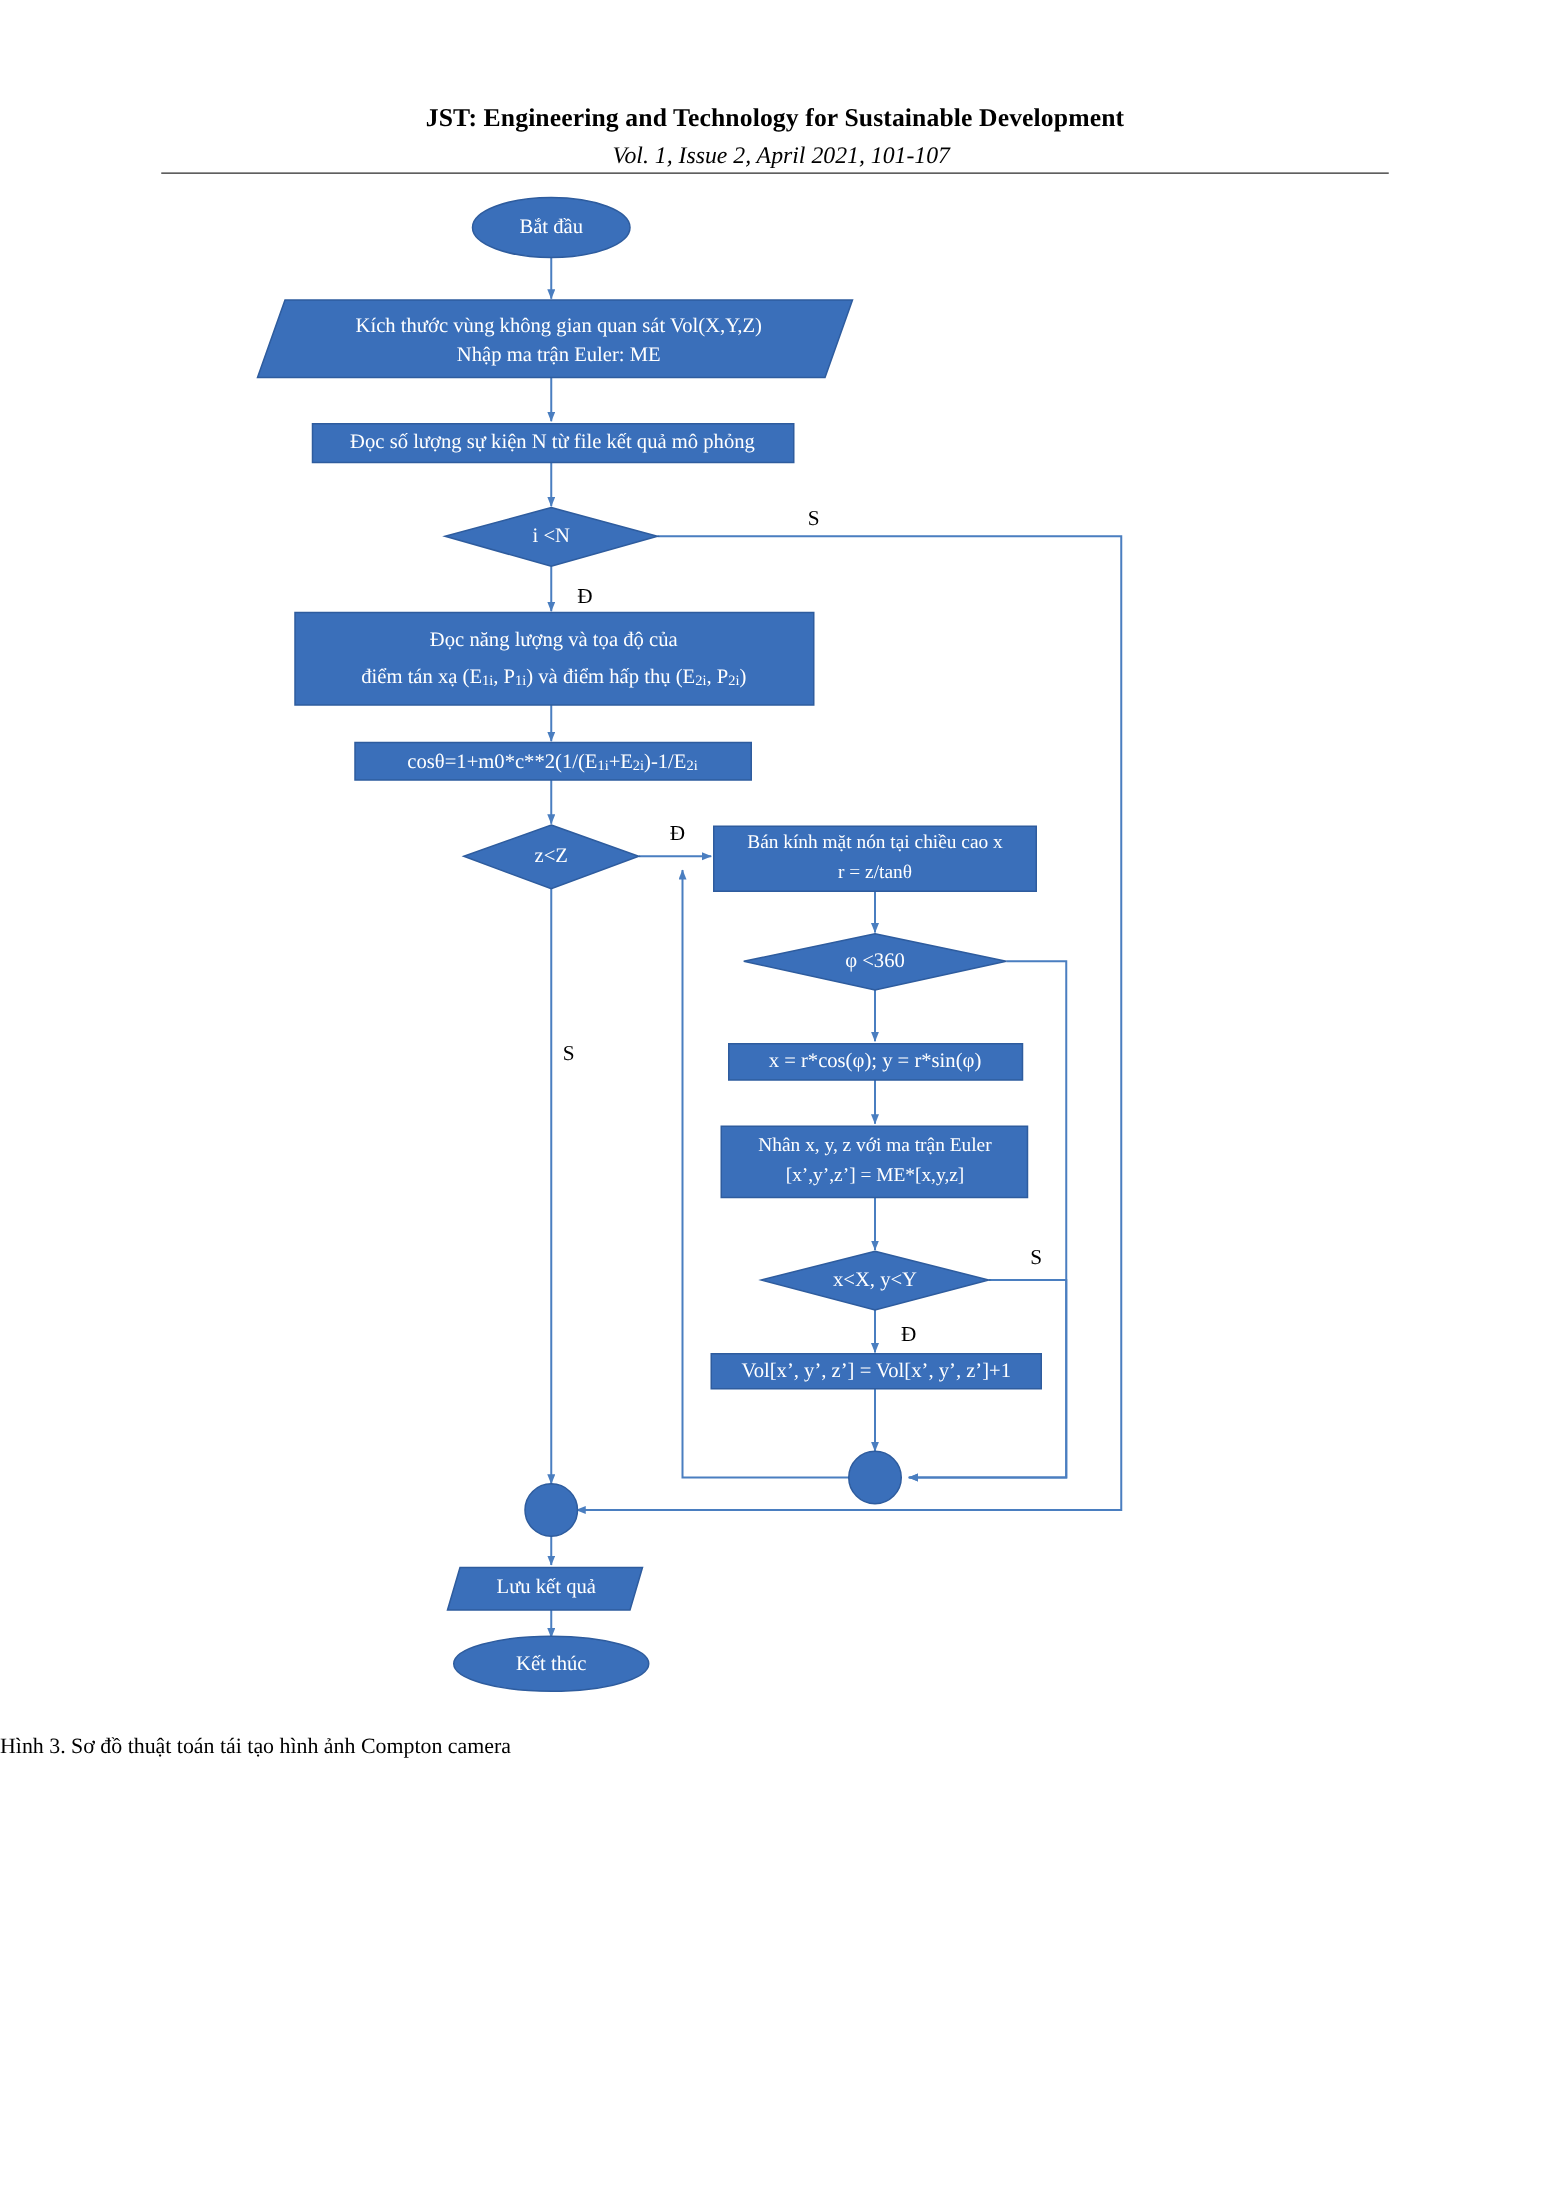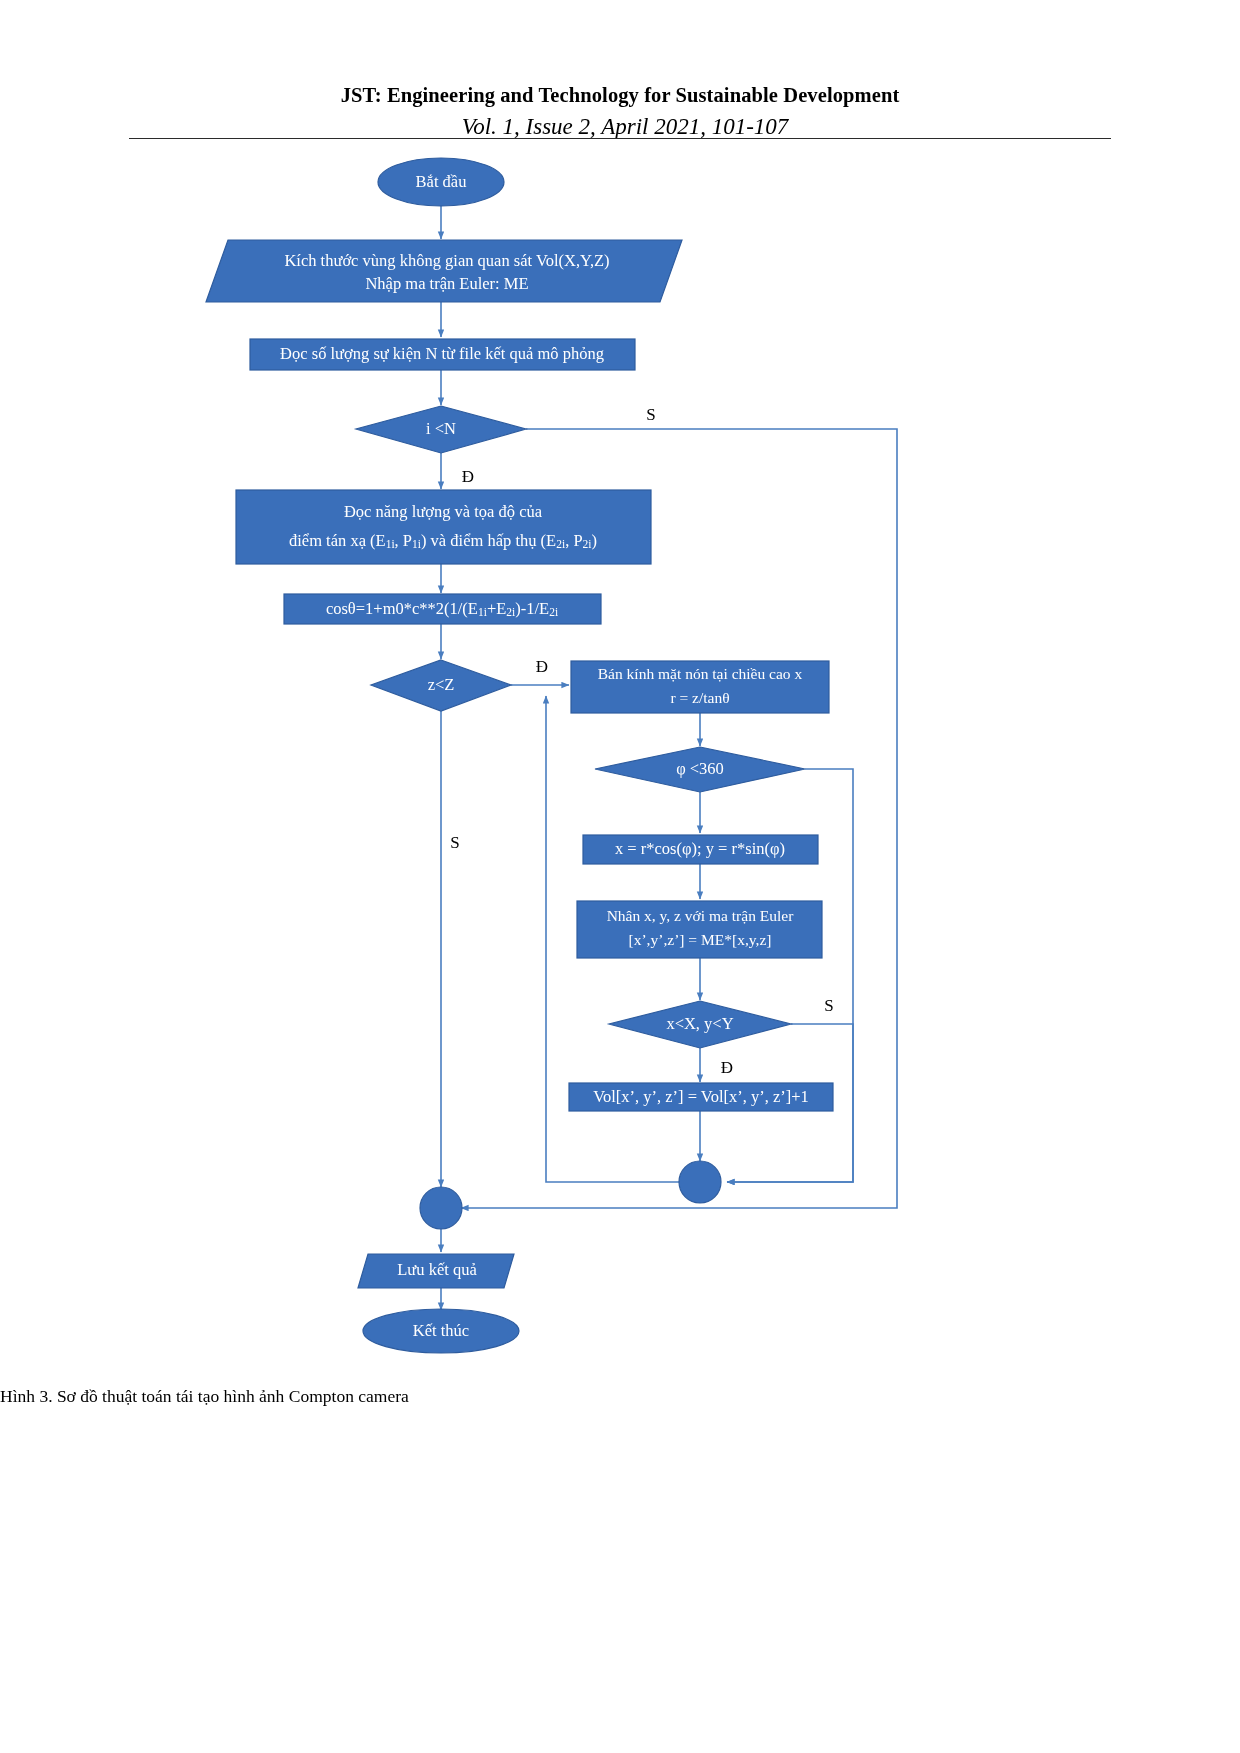--- a/index.html
+++ b/index.html
@@ -1,20 +1,20 @@
 <!DOCTYPE html>
 <html><head>
 <meta charset="utf-8">
 <style>
   html,body{margin:0;padding:0;background:#ffffff;}
   body{width:1240px;height:1753px;font-family:"Liberation Serif",serif;color:#000;}
   .page{position:relative;width:1240px;height:1472px;overflow:hidden;}
   .hdr{position:absolute;left:0;right:0;top:84px;text-align:center;}
   .hdr .line1{font-weight:bold;font-size:20.5px;letter-spacing:.1px;}
-  .hdr .line2{font-style:italic;font-size:23px;margin-top:7px;padding-left:10px;}
+  .hdr .line2{font-style:italic;font-size:19px;margin-top:7px;padding-left:10px;}
   .rule{position:absolute;left:129px;right:129px;top:138px;height:1px;background:#2b2b2b;}
   .caption{position:absolute;left:0;right:0;top:1386px;text-align:left;font-size:17.5px;}
   .folio{position:absolute;left:0;right:0;top:1510px;text-align:center;font-size:17px;}
   svg{position:absolute;left:0;top:0;}
   .shp{fill:#3a6fba;stroke:#2e5c9e;stroke-width:1.2;}
   .lbl{fill:#ffffff;font-family:"Liberation Serif",serif;font-size:16.5px;text-anchor:middle;dominant-baseline:middle;}
   .lbl.sm{font-size:15.5px;}
   .sub{font-size:11.5px;baseline-shift:-3px;}
   .edge{stroke:#4a7ec0;stroke-width:1.6;fill:none;}
   .yn{font-family:"Liberation Serif",serif;font-size:17px;fill:#000;text-anchor:middle;}

